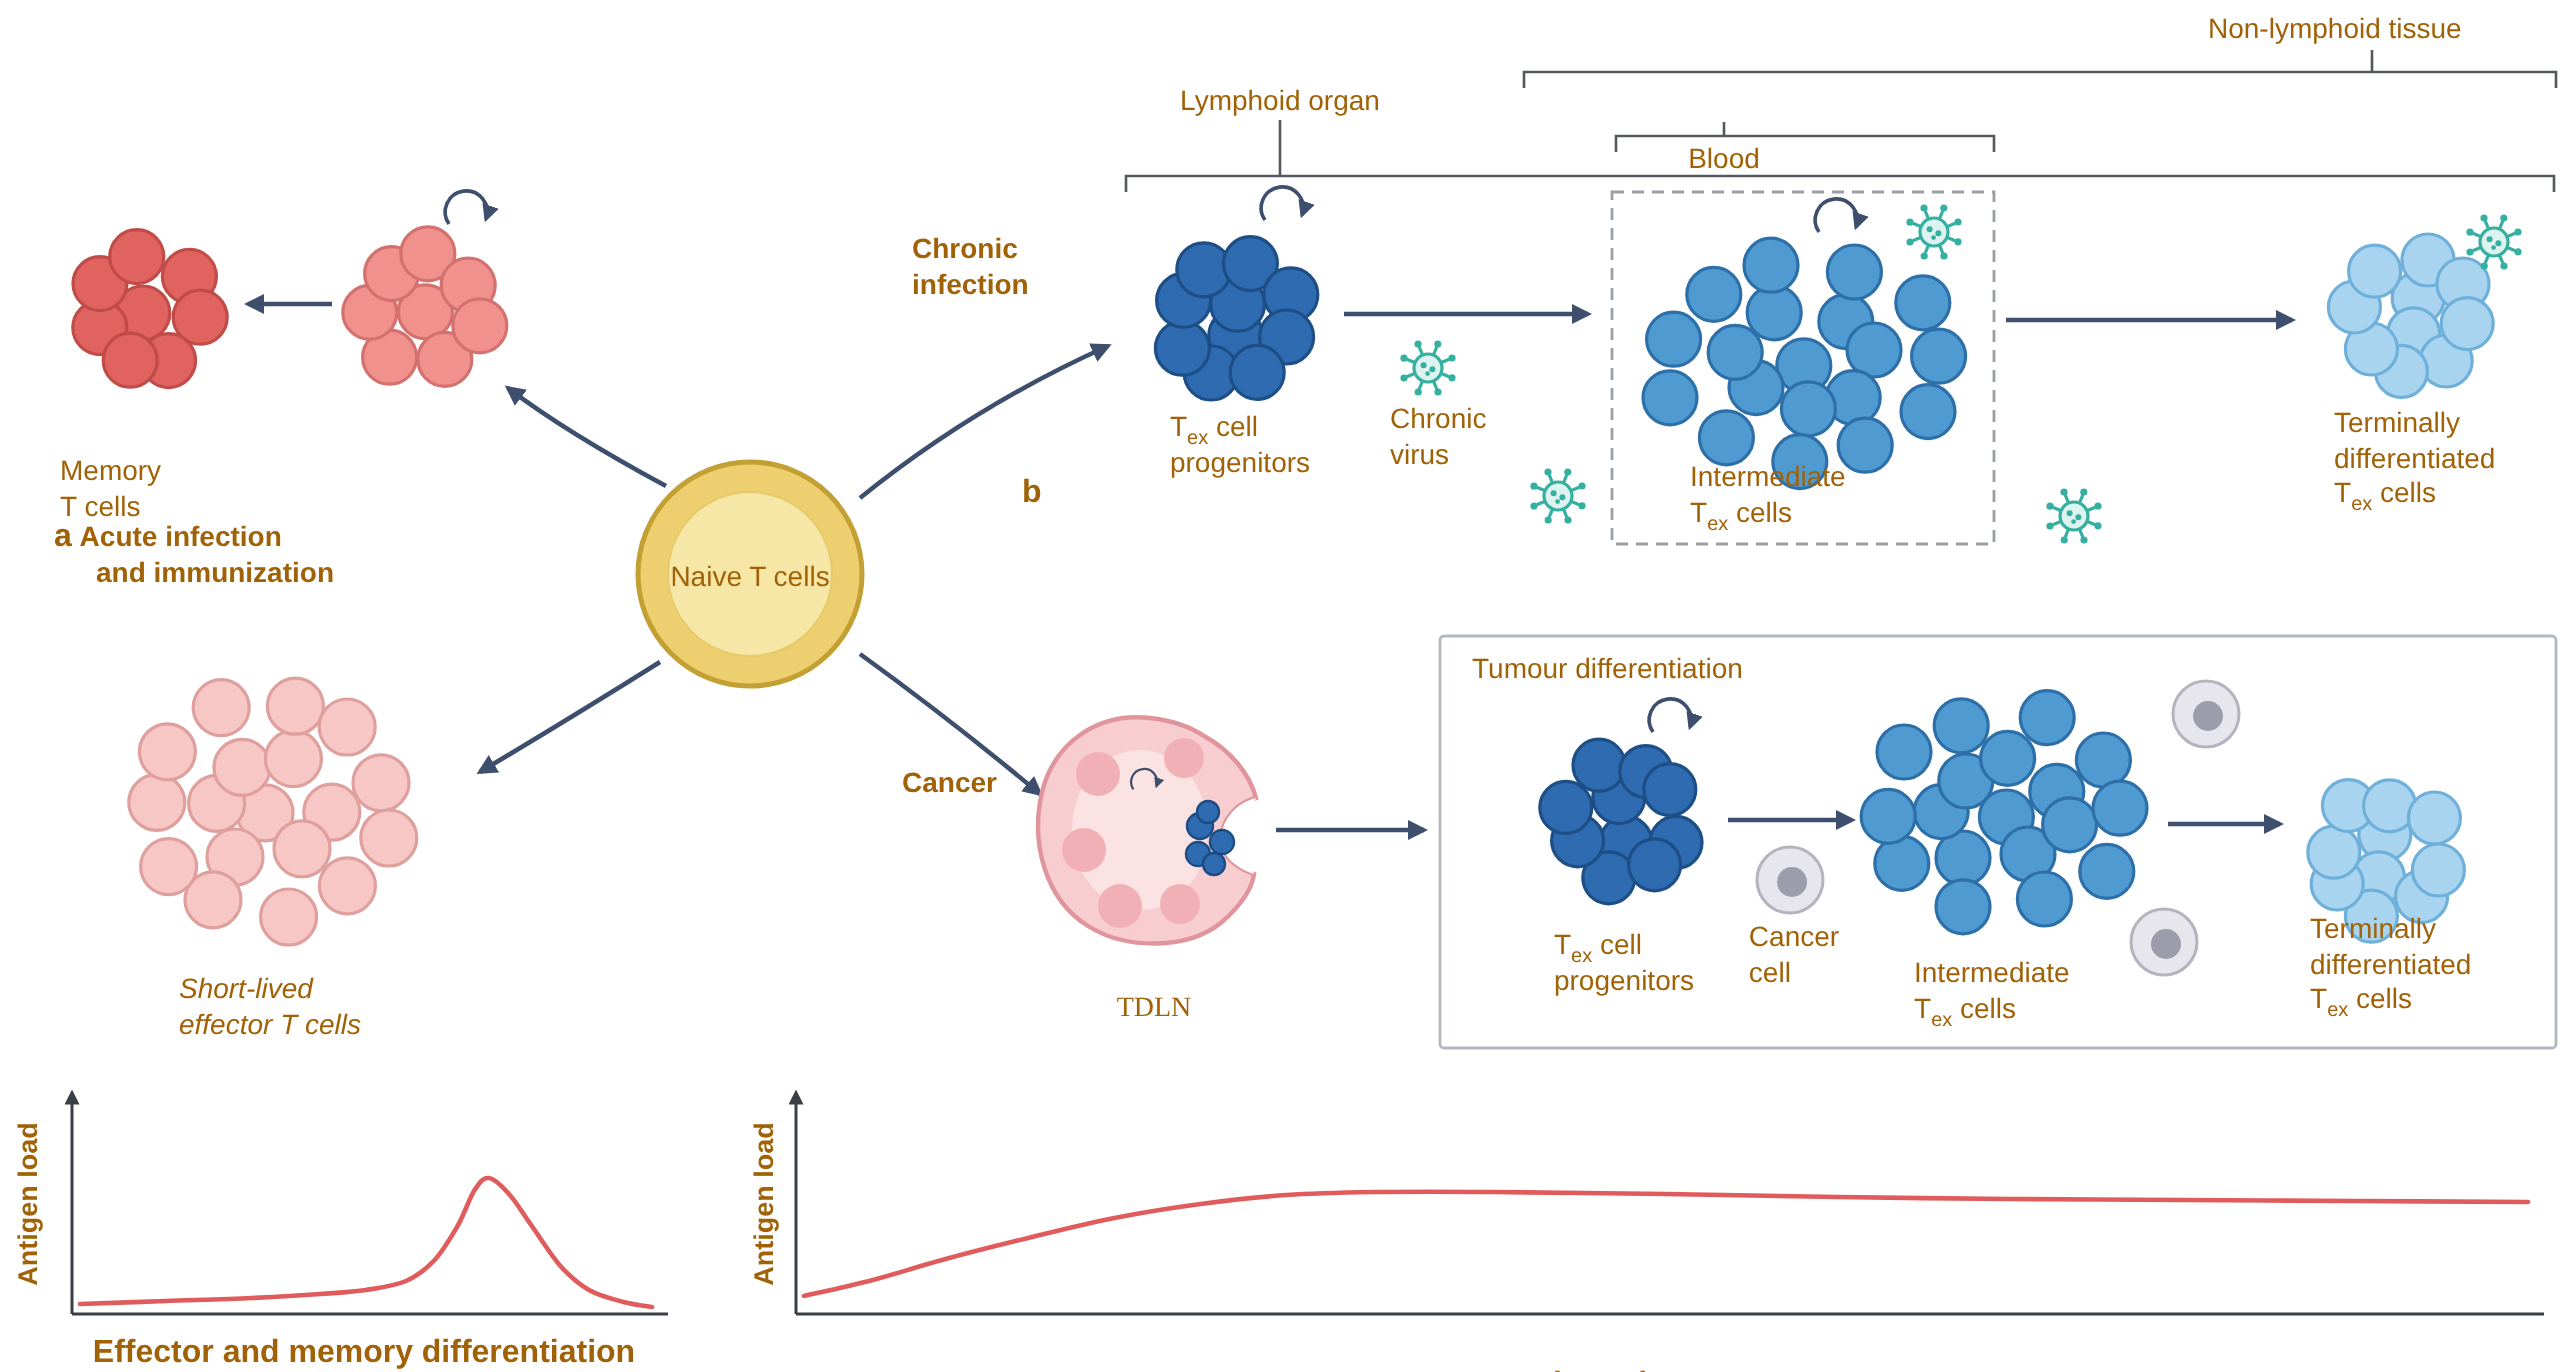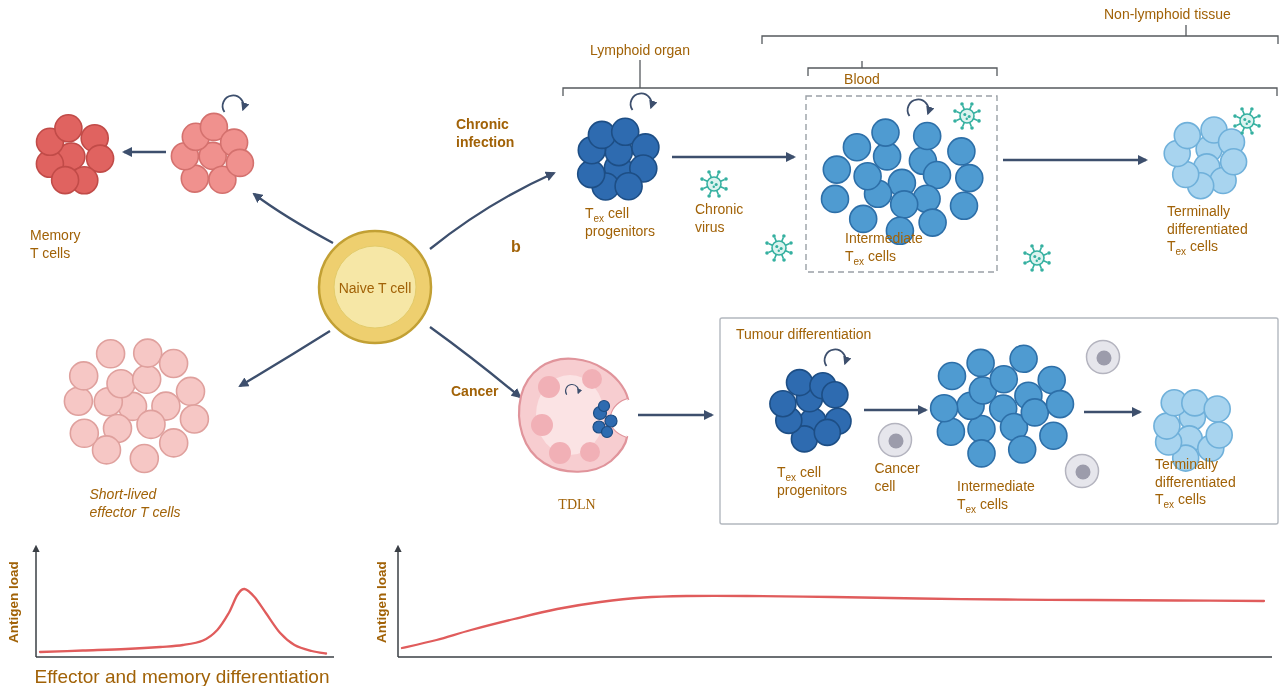--- a/index.html
+++ b/index.html
@@ -6,21 +6,21 @@
   .stage{position:relative;width:1280px;height:686px;background:#ffffff;
          font-family:"Liberation Sans",sans-serif;color:#a16207;overflow:hidden;}
   svg.layer{position:absolute;left:0;top:0;}
   .lbl{position:absolute;font-size:14px;line-height:17.5px;white-space:nowrap;}
   .pre{white-space:pre-line;}
   .ctr{transform:translateX(-50%);}
   .bold{font-weight:700;}
   .plab{font-weight:700;font-size:16px;}
   sub{font-size:10px;line-height:0;}
   .rot{transform:translate(-50%,-50%) rotate(-90deg);font-size:13.5px;font-weight:700;}
-  .xlab{font-size:19px;font-weight:400;}
+  .xlab{font-size:16px;font-weight:700;}
 </style>
 </head>
 <body>
 
 <div class="stage">
 
   <svg class="layer" width="1280" height="686" viewBox="0 0 1280 686">
     <defs>
       <marker id="ah" viewBox="0 0 10 10" refX="8" refY="5" markerWidth="4.4" markerHeight="4.4" orient="auto">
         <path d="M0 0L10 5L0 10Z" fill="#3d4f6d"></path>
@@ -353,22 +353,26 @@
   </svg>
 
   <div class="lbl" style="left:1104px;top:6px;">Non-lymphoid tissue</div>
   <div class="lbl ctr" style="left:640px;top:42px;">Lymphoid organ</div>
   <div class="lbl ctr" style="left:862px;top:43px;margin-top:28px;">Blood</div>
 
   <div class="lbl bold pre" style="left:456px;top:116px;">Chronic
 infection</div>
   <div class="lbl plab" style="left:511px;top:238px;">b</div>
 
-
-  <div class="lbl ctr" style="left:375px;top:280px;">Naive T cell</div>
+  <div class="lbl bold" style="left:27px;top:260px;">
+    <span class="plab">a</span>&nbsp;<span>Acute infection</span><br>
+    <span style="margin-left:21px">and immunization</span>
+  </div>
+
+  <div class="lbl ctr" style="left:375px;top:280px;">Naive T cells</div>
   <div class="lbl pre" style="left:30px;top:203px;margin-top:24px;">Memory
 T cells</div>
   <div class="lbl ctr pre" style="left:135px;top:486px;font-style:italic;">Short-lived
 effector T cells</div>
   <div class="lbl bold" style="left:451px;top:383px;">Cancer</div>
 
   <div class="lbl ctr" style="left:620px;top:205px;">
     <span>T</span><sub>ex</sub><span> cell</span><br>
     <span>progenitors</span>
   </div>

